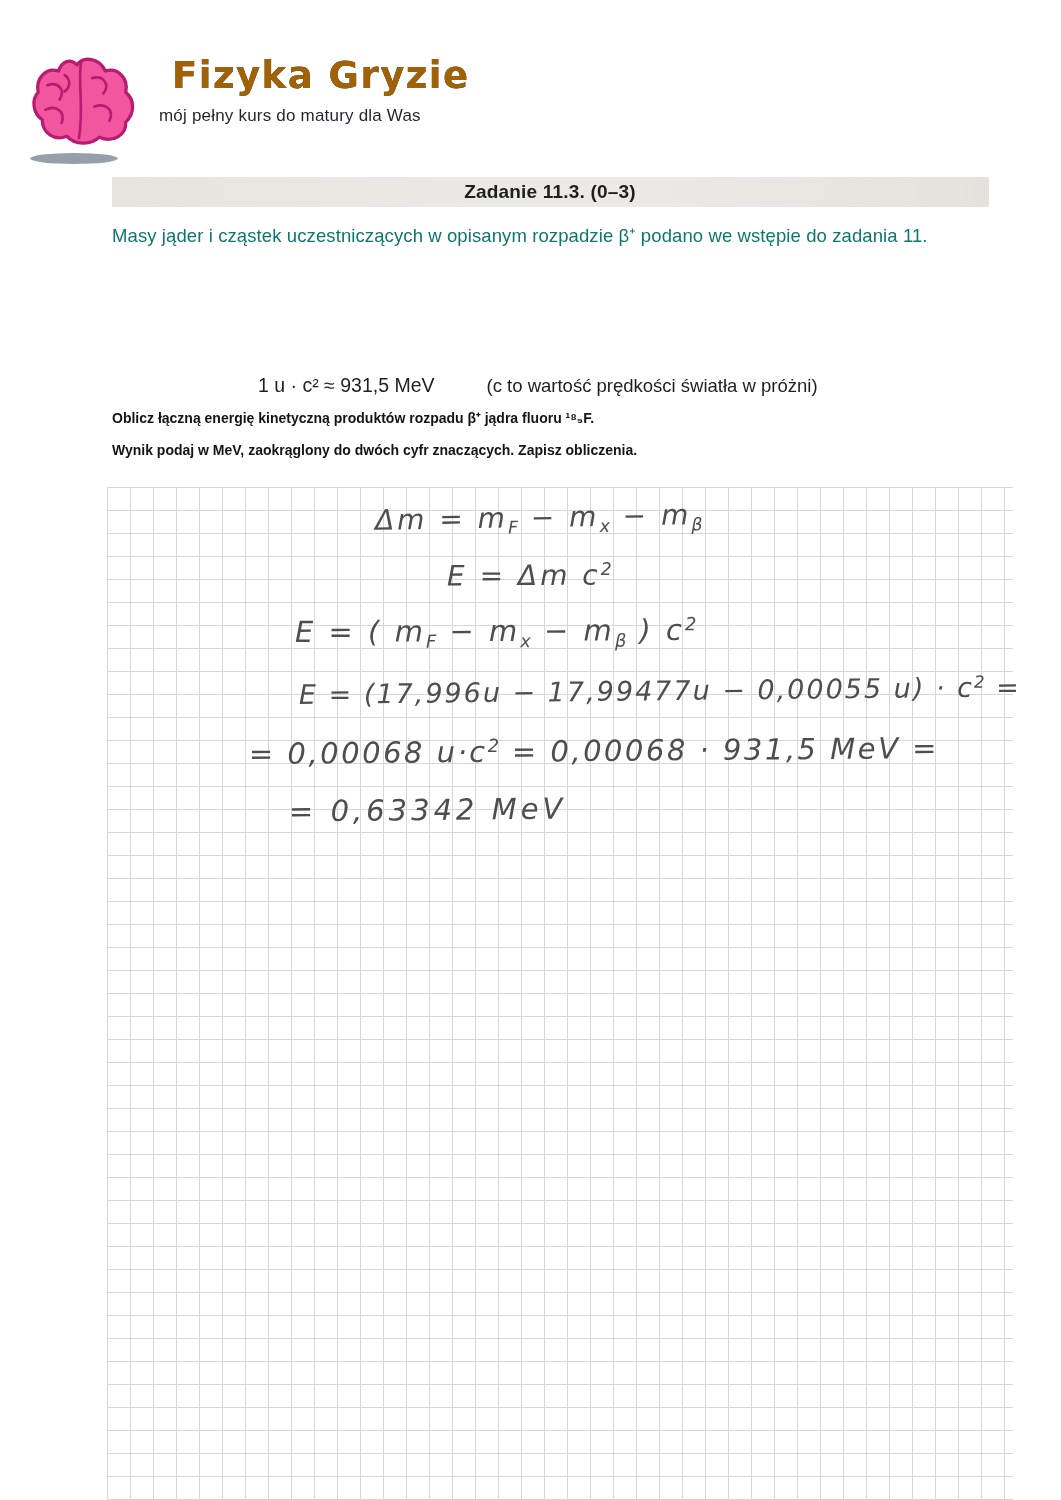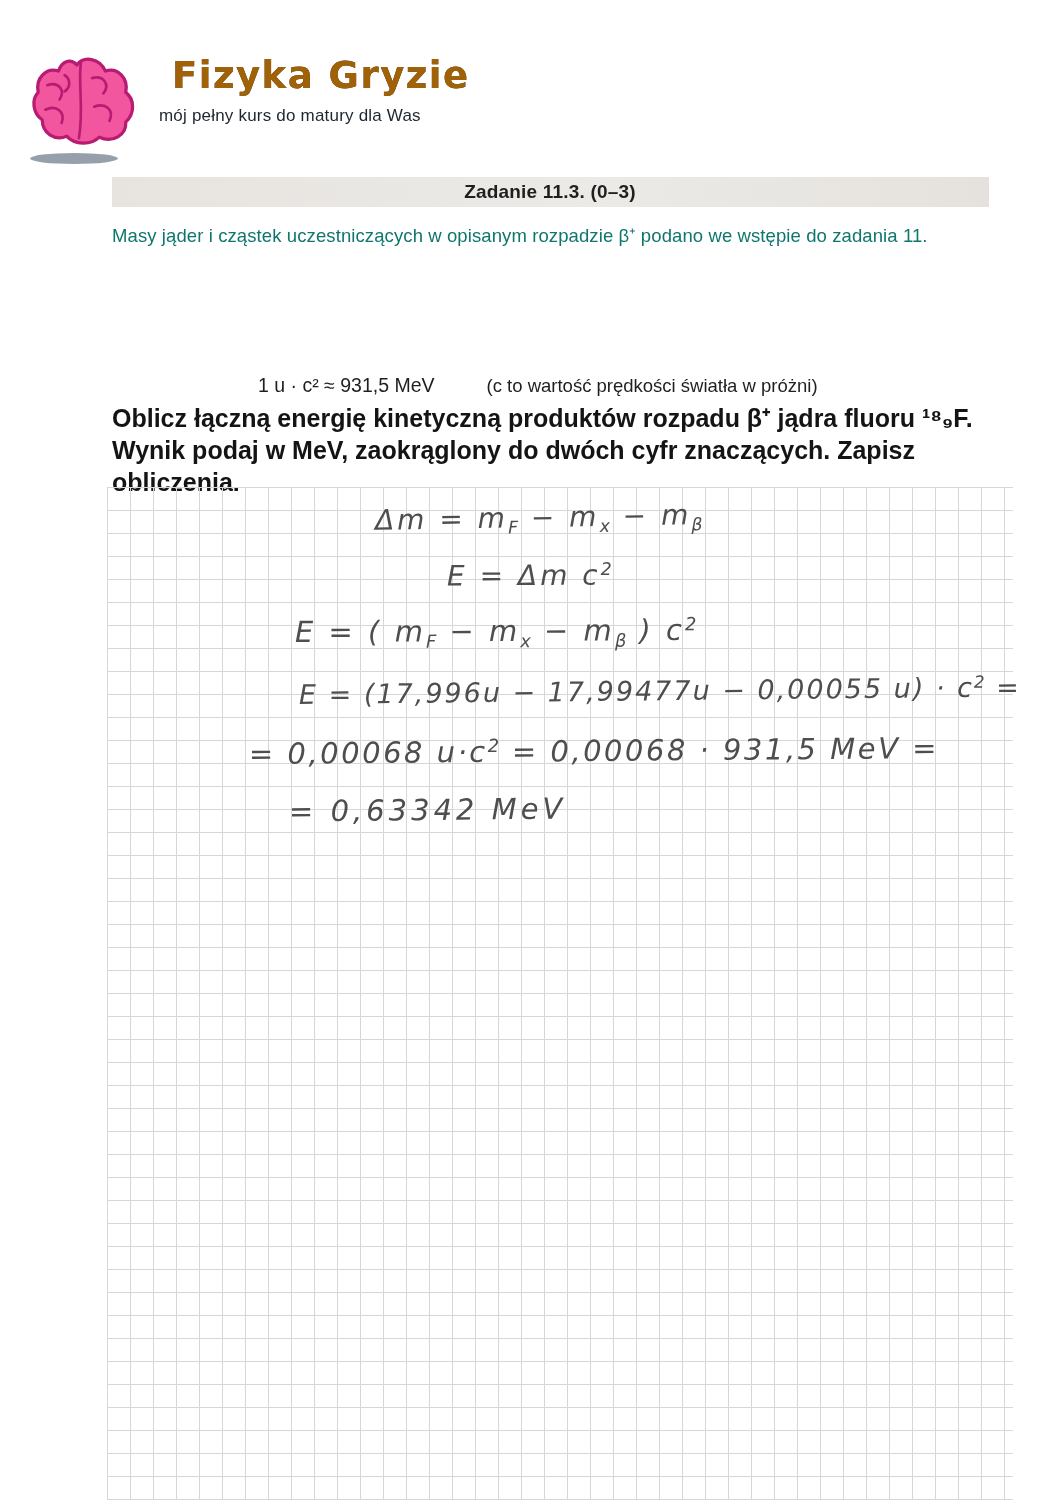--- a/index.html
+++ b/index.html
@@ -40,21 +40,21 @@
   }
   .para1{top:221px;}
   .para2{top:296px;}
   .relation{
     position:absolute;left:258px;top:344px;width:740px;
     font-size:19.5px;color:#1f1f1f;white-space:nowrap;margin-top:30px;
   }
   .relation .note{margin-left:52px;font-size:18.5px;}
   .command{
     position:absolute;left:112px;top:402px;width:890px;
-    font-weight:bold;font-size:25px;line-height:32px;color:#141414;
+    font-weight:bold;font-size:14px;line-height:32px;color:#141414;
   }
   
   .sheet{
     position:absolute;left:107px;top:487px;width:906px;height:1264px;
     background-image:
       linear-gradient(to right,#d7d7d7 1px,transparent 1px),
       linear-gradient(to bottom,#d7d7d7 1px,transparent 1px);
     background-size:23px 23px;
     background-position:0 0;
   }

